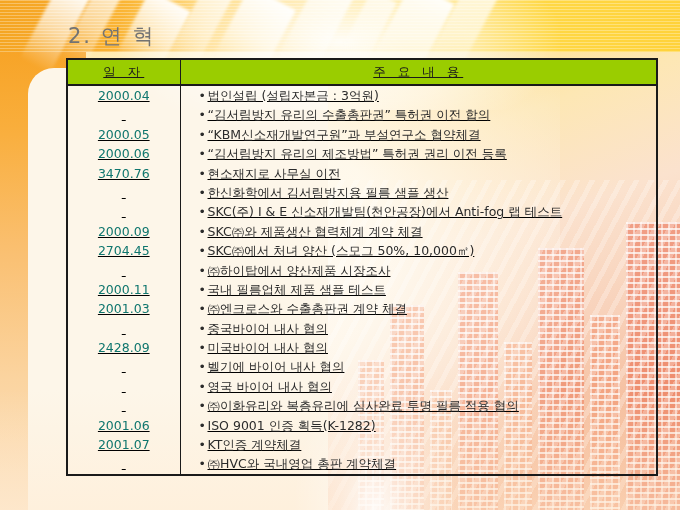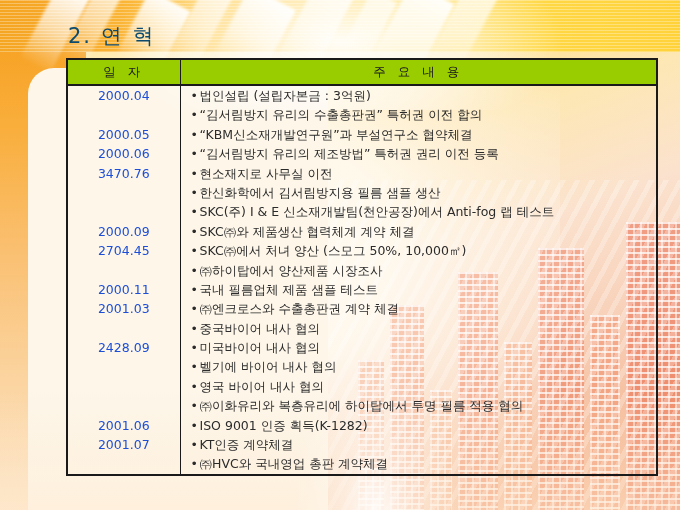--- a/index.html
+++ b/index.html
@@ -173,41 +173,42 @@
       rgba(255,255,255,0.35) 30%,
       rgba(255,255,255,0.0) 68%);
   }
 
   
   #page-title {
     position: absolute;
     left: 68px; top: 22px;
     font-size: 21px;
     letter-spacing: 2px;
-    color: #0c4a6e;
+    color: #737373;
     font-family: "DejaVu Sans", "Liberation Sans", sans-serif;
     z-index: 40;
     white-space: nowrap;
   }
 
   
   #history-table {
     position: absolute;
     left: 66px; top: 58px;
     width: 592px; height: 414px;
     border: 2px solid #1A1A1A;
     border-collapse: collapse;
     table-layout: fixed;
     z-index: 30;
     background: transparent;
   }
   #history-table td, #history-table th {
     border: 1px solid #1A1A1A;
     padding: 0;
     vertical-align: top;
+    text-decoration: underline;
   }
   #history-table thead th {
     background: #9ACD00;
     height: 26px;
     font-size: 12.5px;
     font-weight: normal;
     color: #1A1A1A;
     letter-spacing: 4px;
     text-align: center;
     vertical-align: middle;
@@ -220,31 +221,31 @@
     background: transparent;
     padding: 7px 0 7px 0;
   }
   .cell-dates { border-right: 2px solid #1A1A1A; }
 
   .date-line {
     height: 19.4px;
     line-height: 19.4px;
     text-align: center;
     font-size: 12.5px;
-    color: #1d4ed8;
+    color: #0f766e;
     white-space: nowrap;
   }
   .date-line.blank { color: transparent; }
 
   .body-line {
     height: 19.4px;
     line-height: 19.4px;
     font-size: 12.5px;
     color: #2B2B2B;
-    padding-left: 10px;
+    padding-left: 18px;
     white-space: nowrap;
   }
   .body-line .bullet {
     display: inline-block;
     width: 9px;
     color: #2B2B2B;
   }
 </style>
 </head>
 <body>
@@ -330,21 +331,21 @@
             <div class="body-line"><span class="bullet">•</span><span>SKC(주) I &amp; E 신소재개발팀(천안공장)에서 Anti-fog 랩 테스트</span></div>
             <div class="body-line"><span class="bullet">•</span><span>SKC㈜와 제품생산 협력체계 계약 체결</span></div>
             <div class="body-line"><span class="bullet">•</span><span>SKC㈜에서 처녀 양산 (스모그 50%, 10,000㎡)</span></div>
             <div class="body-line"><span class="bullet">•</span><span>㈜하이탑에서 양산제품 시장조사</span></div>
             <div class="body-line"><span class="bullet">•</span><span>국내 필름업체 제품 샘플 테스트</span></div>
             <div class="body-line"><span class="bullet">•</span><span>㈜엔크로스와 수출총판권 계약 체결</span></div>
             <div class="body-line"><span class="bullet">•</span><span>중국바이어 내사 협의</span></div>
             <div class="body-line"><span class="bullet">•</span><span>미국바이어 내사 협의</span></div>
             <div class="body-line"><span class="bullet">•</span><span>벨기에 바이어 내사 협의</span></div>
             <div class="body-line"><span class="bullet">•</span><span>영국 바이어 내사 협의</span></div>
-            <div class="body-line"><span class="bullet">•</span><span>㈜이화유리와 복층유리에 하이탑에서 투명 필름 적용 협의</span></div>
+            <div class="body-line"><span class="bullet">•</span><span>㈜이화유리와 복층유리에 심사완료 투명 필름 적용 협의</span></div>
             <div class="body-line"><span class="bullet">•</span><span>ISO 9001 인증 획득(K-1282)</span></div>
             <div class="body-line"><span class="bullet">•</span><span>KT인증 계약체결</span></div>
             <div class="body-line"><span class="bullet">•</span><span>㈜HVC와 국내영업 총판 계약체결</span></div>
           </td>
       </tr>
     </tbody>
   </table>
 
 </div>
 

